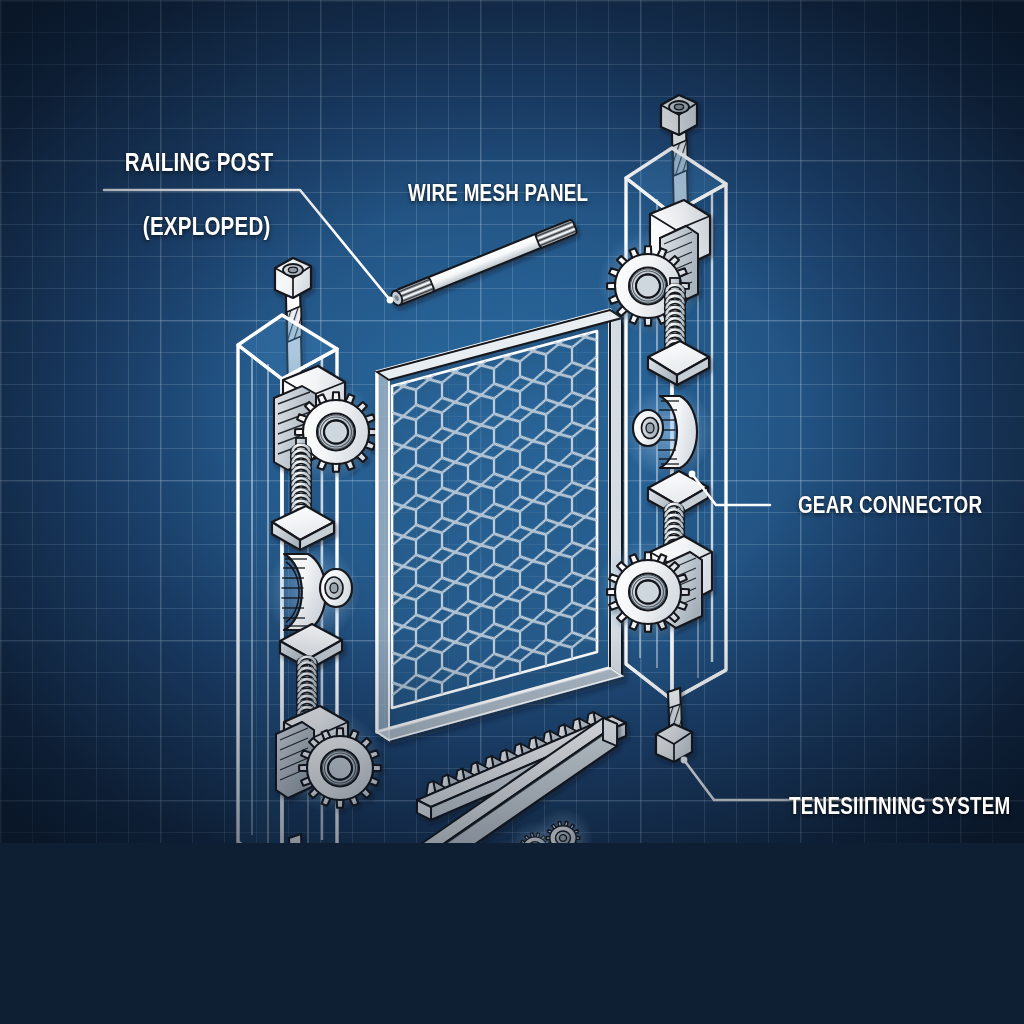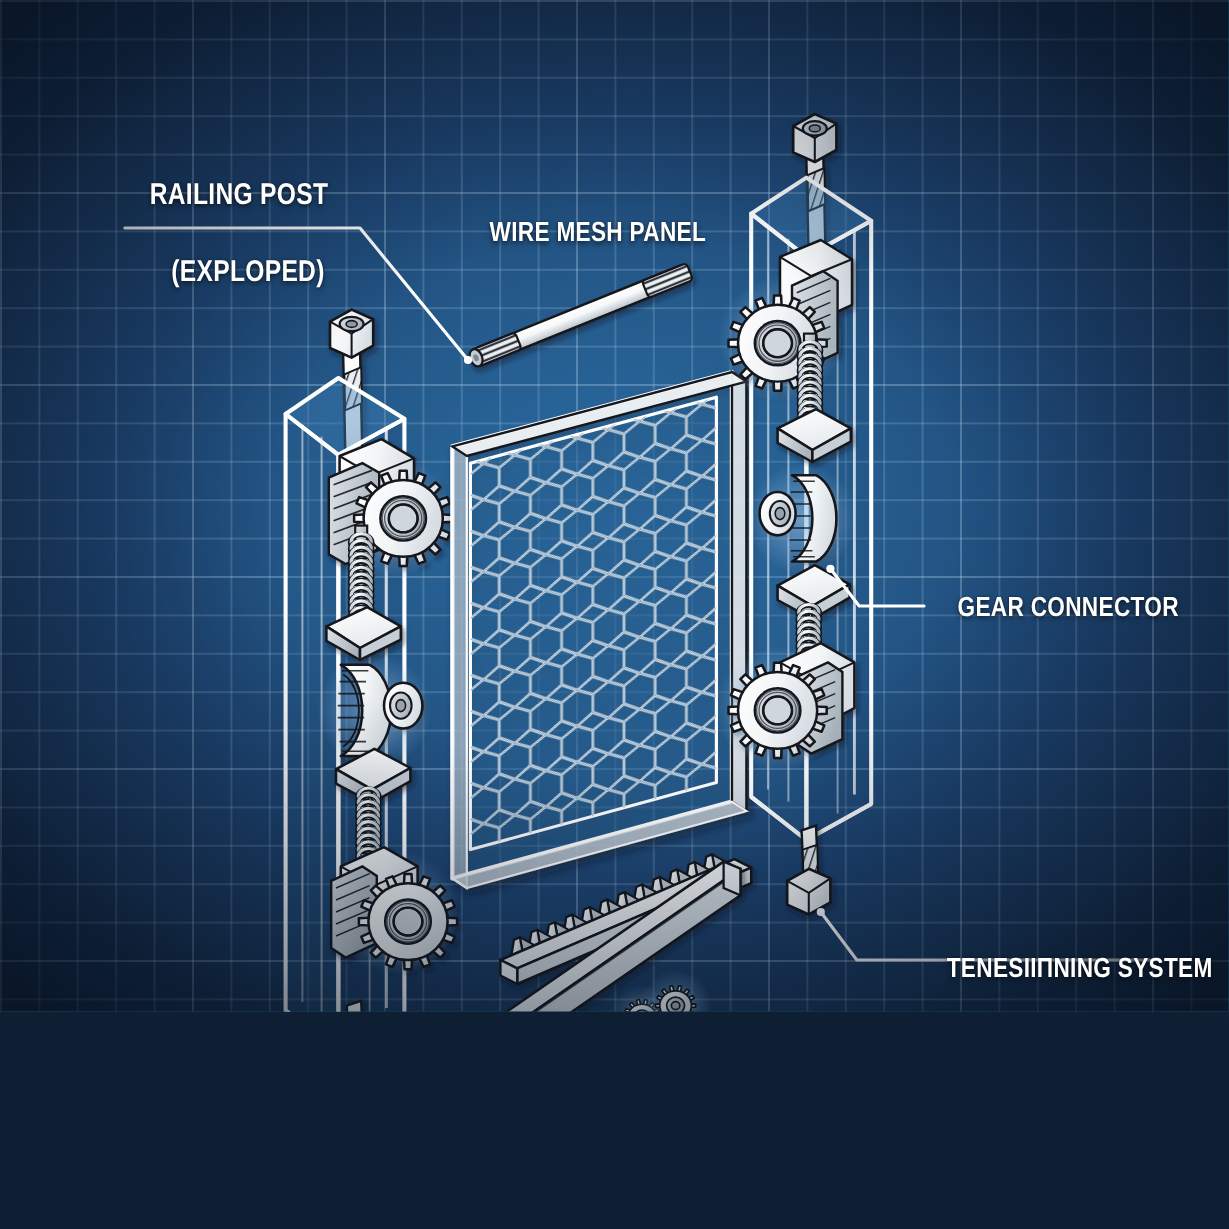--- a/index.html
+++ b/index.html
@@ -2,21 +2,21 @@
 <html><head>
 <meta charset="utf-8">
 <style>
   * { margin:0; padding:0; box-sizing:border-box; }
   html,body { background:#0e1f33; }
   #stage {
     position:relative;
     width:1024px; height:843px;
     overflow:hidden;
     font-family:"Liberation Sans", sans-serif;
-    background:#0f766e;
+    background:#be185d;
   }
   
   #bg-base {
     position:absolute; inset:0;
     background:
       radial-gradient(ellipse 62% 58% at 50% 50%, #2b6ca3 0%, #24598a 38%, #1d4370 68%, #17304f 100%),
       #1d3a5f;
   }
   #bg-grid {
     position:absolute; inset:0;

